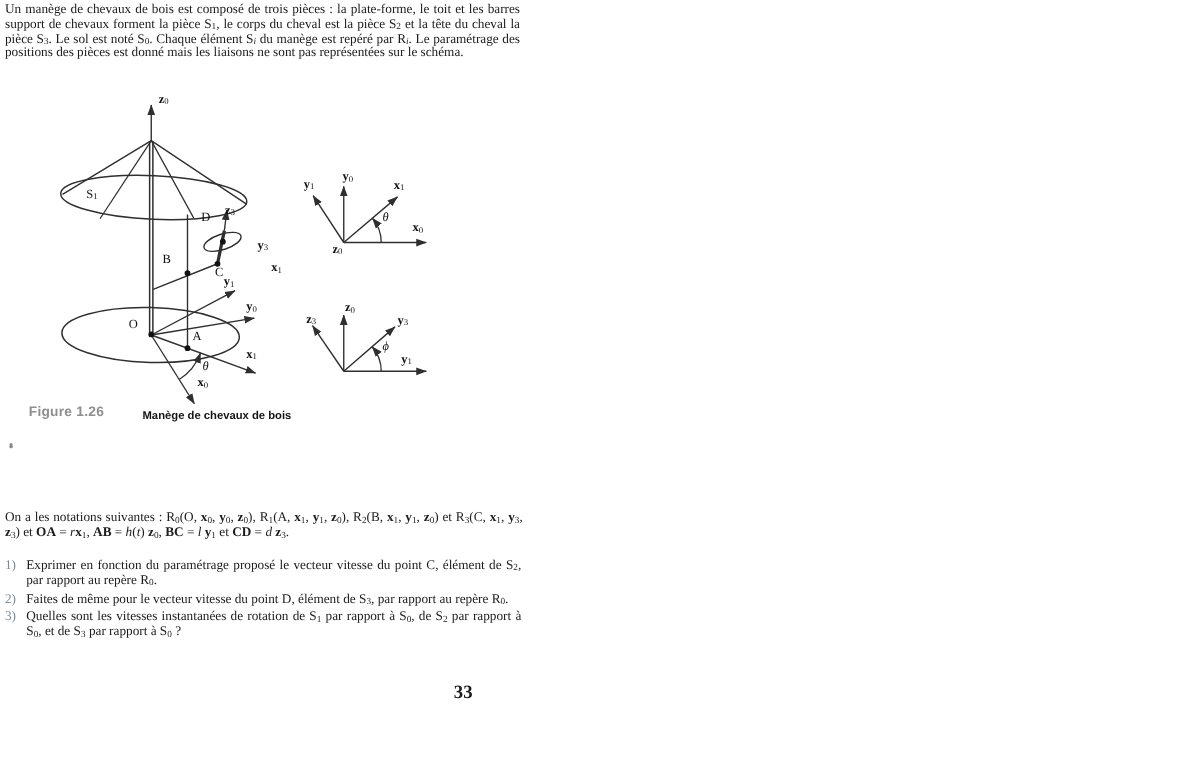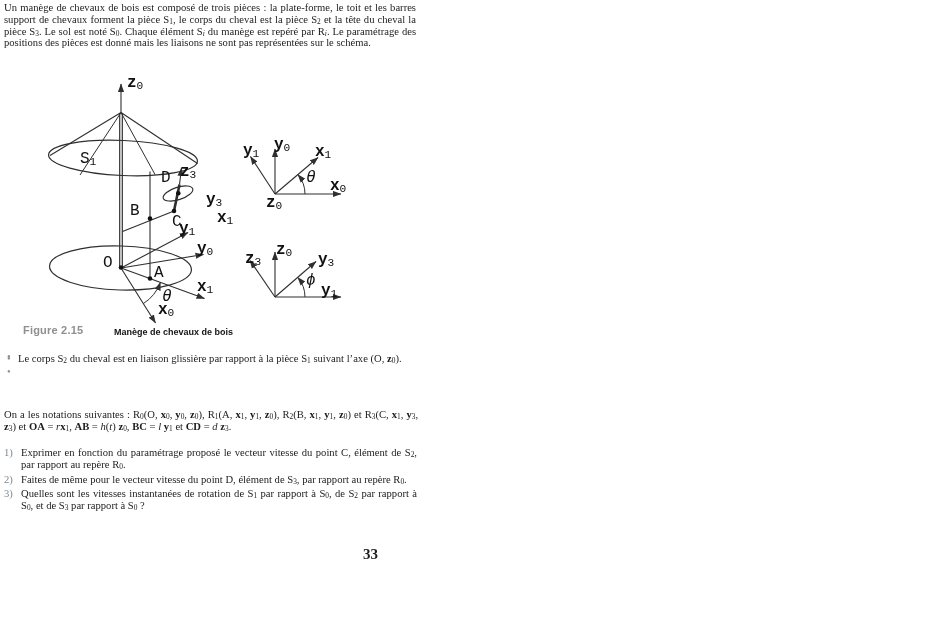--- a/index.html
+++ b/index.html
@@ -4,21 +4,21 @@
 <style>
   html,body{margin:0;padding:0;background:#fff;}
   .page{position:relative;width:822px;height:620px;background:#ffffff;overflow:hidden;
         font-family:"Liberation Serif", serif;color:#1c1c1c;}
   .para{position:absolute;text-align:justify;font-size:10.6px;line-height:11.75px;}
   sub{font-size:70%;line-height:0;vertical-align:-0.18em;}
   b{font-weight:bold;}
   i{font-style:italic;}
 
   
-  .flabel{position:absolute;font-size:16px;line-height:1;white-space:nowrap;color:#111;font-family:Liberation Mono, monospace;}
+  .flabel{position:absolute;font-size:10px;line-height:1;white-space:nowrap;color:#111;}
 
   .fig-num{position:absolute;left:23px;top:324px;font-family:"Liberation Sans",sans-serif;
            font-weight:700;font-size:11px;color:#8f8f8f;letter-spacing:.2px;}
   .fig-cap{position:absolute;left:114px;top:327px;font-family:"Liberation Sans",sans-serif;
            font-weight:700;font-size:9px;color:#141414;}
 
   .bullets{position:absolute;left:4px;top:351px;width:413px;}
   .bullet-item{position:relative;padding-left:14px;margin-bottom:2px;text-align:justify;
                font-size:10.6px;line-height:11.8px;}
   .bullet-dot{position:absolute;left:3px;top:-0.5px;color:#8c8c8c;font-size:10.5px;}
@@ -101,21 +101,21 @@
     <g>
       <line x1="275" y1="297" x2="275" y2="252" stroke-width="1.1" marker-end="url(#ah)"></line>
       <line x1="275" y1="297" x2="341" y2="297" stroke-width="1.1" marker-end="url(#ah)"></line>
       <line x1="275" y1="297" x2="250" y2="260.5" stroke-width="1.1" marker-end="url(#ah)"></line>
       <line x1="275" y1="297" x2="316" y2="261.5" stroke-width="1.1" marker-end="url(#ah)"></line>
       <path class="ln" d="M305,297 A30,30 0 0 0 297.7,277.4" stroke-width="1" marker-end="url(#ah)"></path>
     </g>
   </svg>
 
   <div class="flabel" style="left:127px;top:75px"><b>z</b><sub>0</sub></div>
-  <div class="flabel" style="left:80px;top:151px">S<sub>1</sub></div>
+  <div class="flabel" style="left:69px;top:151px">S<sub>1</sub></div>
   <div class="flabel" style="left:161px;top:170px">D</div>
   <div class="flabel" style="left:180px;top:164px"><b>z</b><sub>3</sub></div>
   <div class="flabel" style="left:130px;top:203px">B</div>
   <div class="flabel" style="left:172px;top:214px">C</div>
   <div class="flabel" style="left:206px;top:192px"><b>y</b><sub>3</sub></div>
   <div class="flabel" style="left:217px;top:210px"><b>x</b><sub>1</sub></div>
   <div class="flabel" style="left:179px;top:221px"><b>y</b><sub>1</sub></div>
   <div class="flabel" style="left:197px;top:241px"><b>y</b><sub>0</sub></div>
   <div class="flabel" style="left:103px;top:255px">O</div>
   <div class="flabel" style="left:154px;top:265px">A</div>
@@ -129,30 +129,29 @@
   <div class="flabel" style="left:306px;top:170px"><i>θ</i></div>
   <div class="flabel" style="left:330px;top:178px"><b>x</b><sub>0</sub></div>
   <div class="flabel" style="left:266px;top:195px"><b>z</b><sub>0</sub></div>
 
   <div class="flabel" style="left:245px;top:251px"><b>z</b><sub>3</sub></div>
   <div class="flabel" style="left:276px;top:242px"><b>z</b><sub>0</sub></div>
   <div class="flabel" style="left:318px;top:252px"><b>y</b><sub>3</sub></div>
   <div class="flabel" style="left:306px;top:273px"><i>ϕ</i></div>
   <div class="flabel" style="left:321px;top:283px"><b>y</b><sub>1</sub></div>
 
-  <div class="fig-num">Figure 2.15</div>
+  <div class="fig-num">Figure 1.26</div>
   <div class="fig-cap">Manège de chevaux de bois</div>
 
   <div class="bullets">
     <div class="bullet-item">
       <span class="bullet-dot">•</span>
     </div>
     <div class="bullet-item">
       <span class="bullet-dot">•</span>
-      <span>Le corps S<sub>2</sub> du cheval est en liaison glissière par rapport à la pièce S<sub>1</sub> suivant l’axe (O, <b>z</b><sub>0</sub>).</span>
     </div>
     <div class="bullet-item">
       <span class="bullet-dot">•</span>
     </div>
   </div>
 
   <div class="para notation">On a les notations suivantes : R<sub>0</sub>(O, <b>x</b><sub>0</sub>, <b>y</b><sub>0</sub>, <b>z</b><sub>0</sub>), R<sub>1</sub>(A, <b>x</b><sub>1</sub>, <b>y</b><sub>1</sub>, <b>z</b><sub>0</sub>), R<sub>2</sub>(B, <b>x</b><sub>1</sub>, <b>y</b><sub>1</sub>, <b>z</b><sub>0</sub>) et R<sub>3</sub>(C, <b>x</b><sub>1</sub>, <b>y</b><sub>3</sub>, <b>z</b><sub>3</sub>) et <b>OA</b> = <i>r</i><b>x</b><sub>1</sub>, <b>AB</b> = <i>h</i>(<i>t</i>) <b>z</b><sub>0</sub>, <b>BC</b> = <i>l</i> <b>y</b><sub>1</sub> et <b>CD</b> = <i>d</i> <b>z</b><sub>3</sub>.</div>
 
   <div class="questions">
     <div class="q-item">

